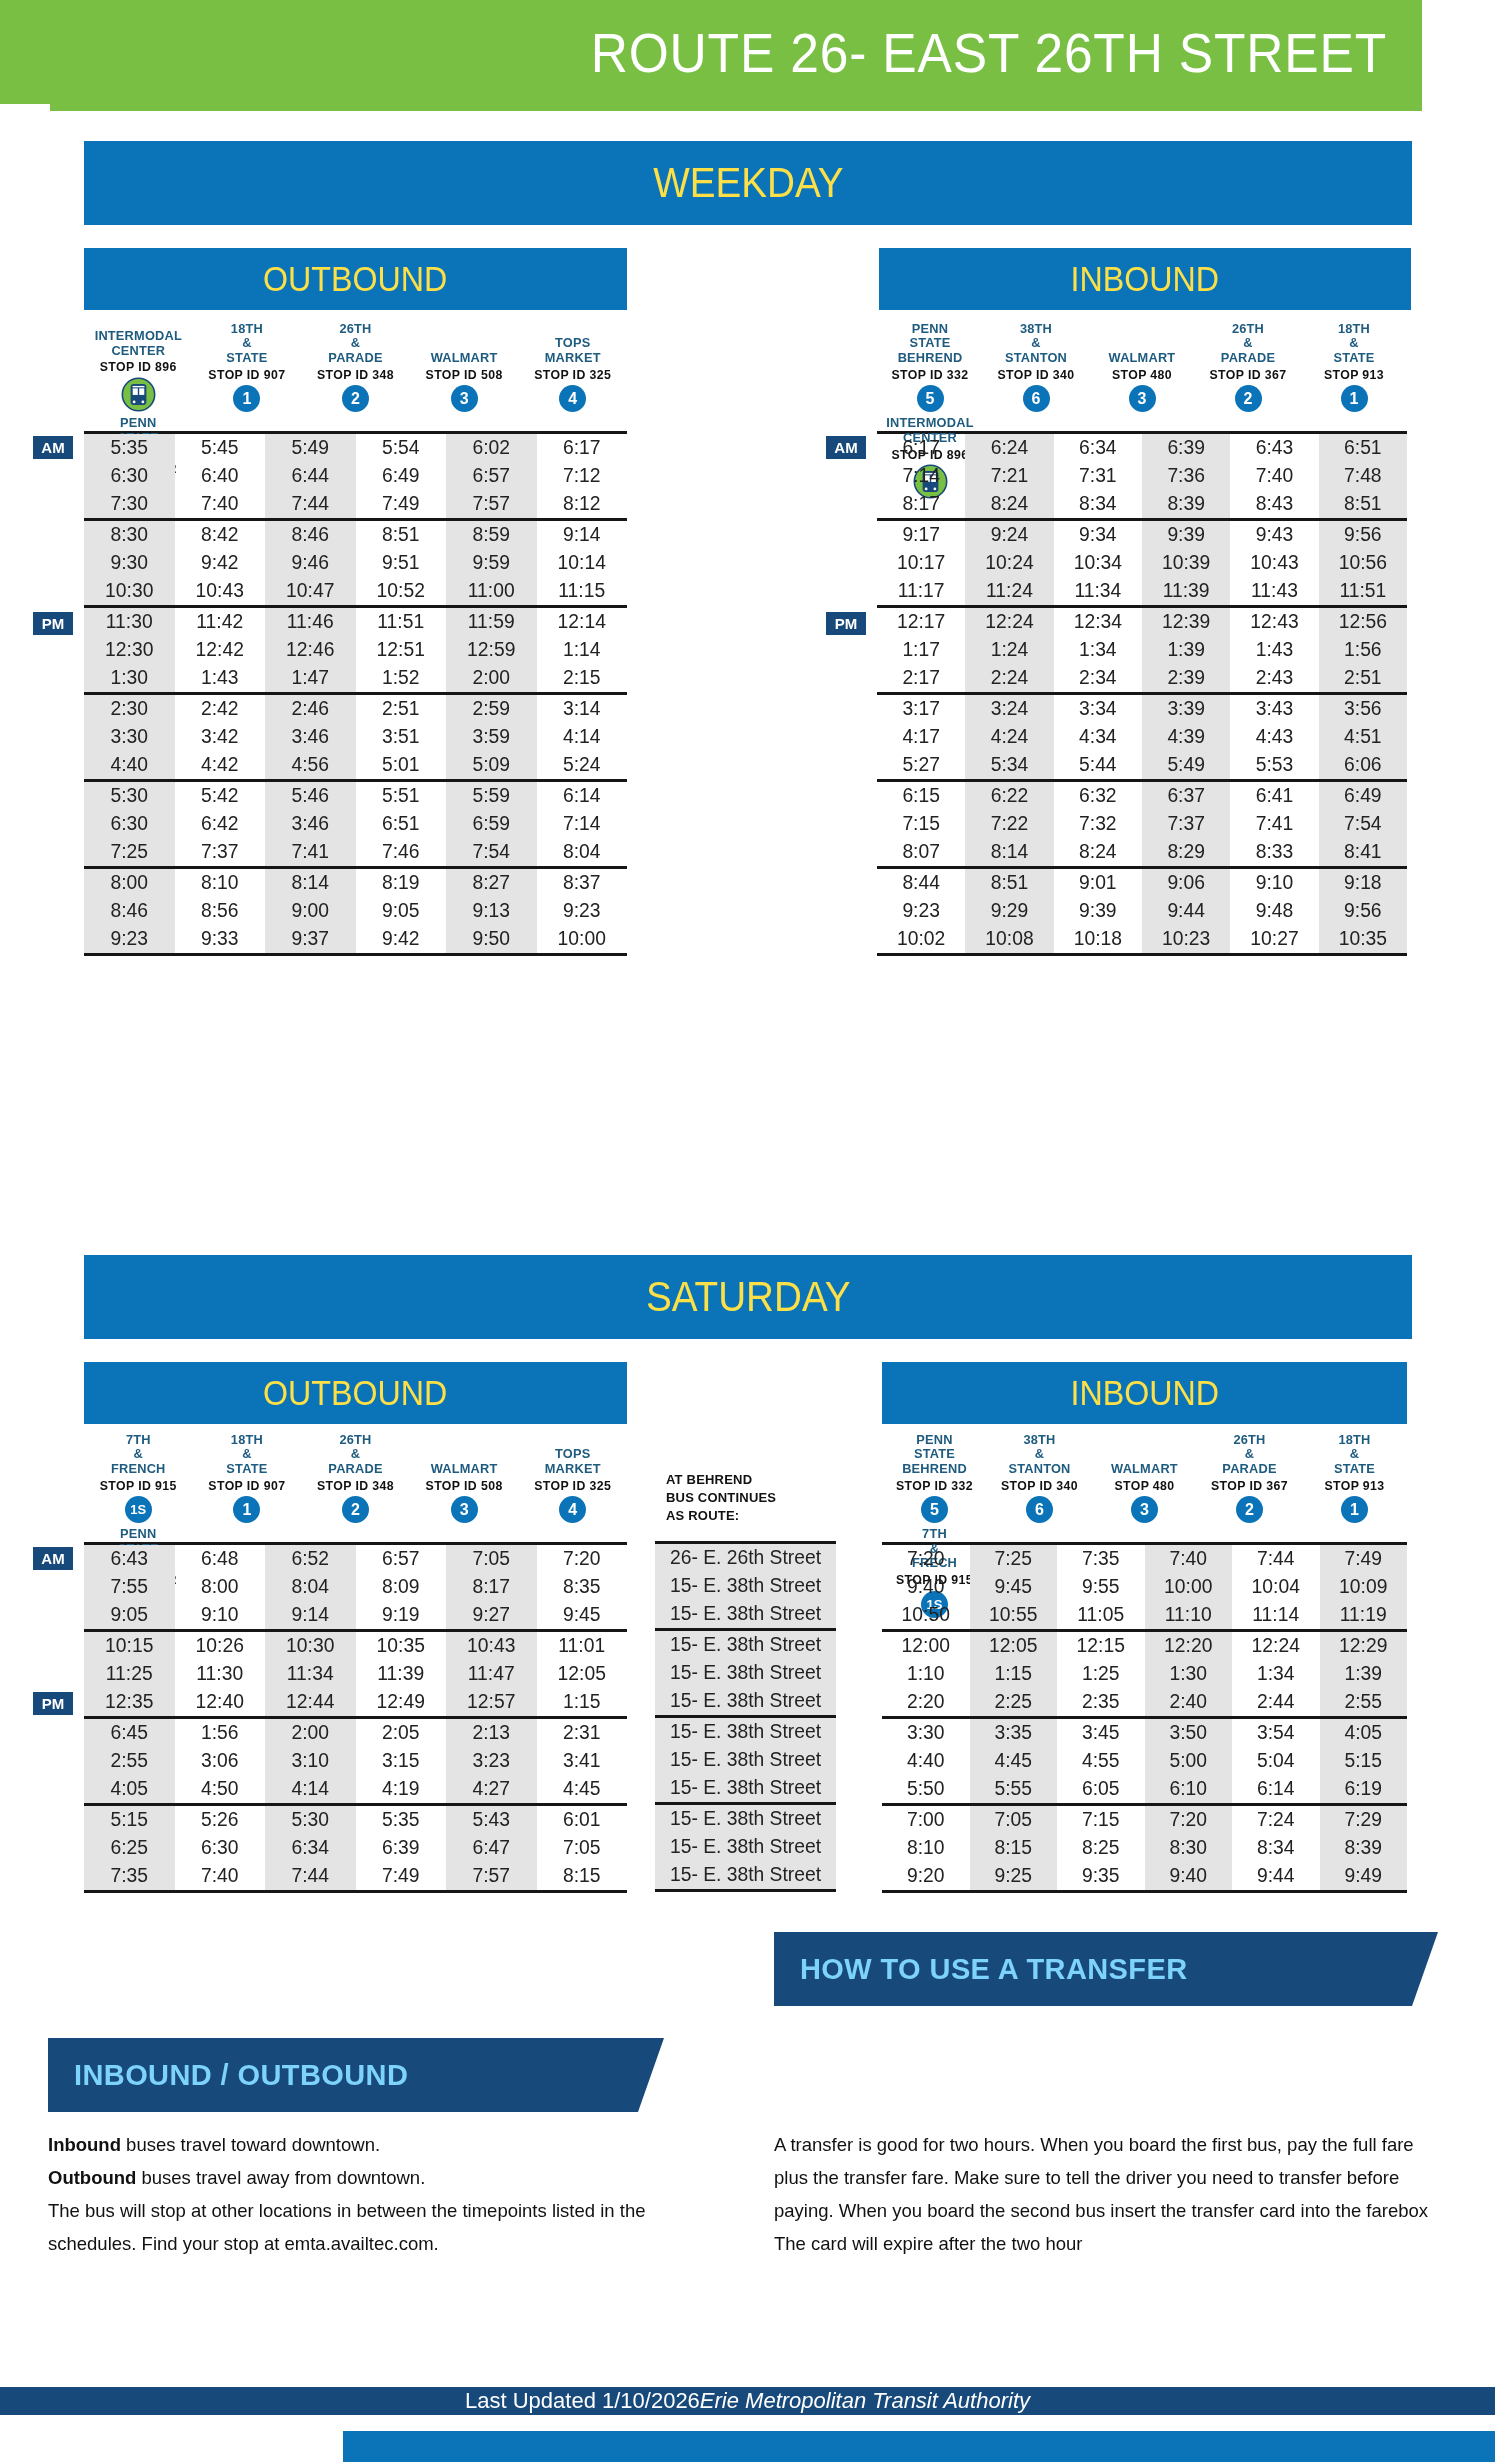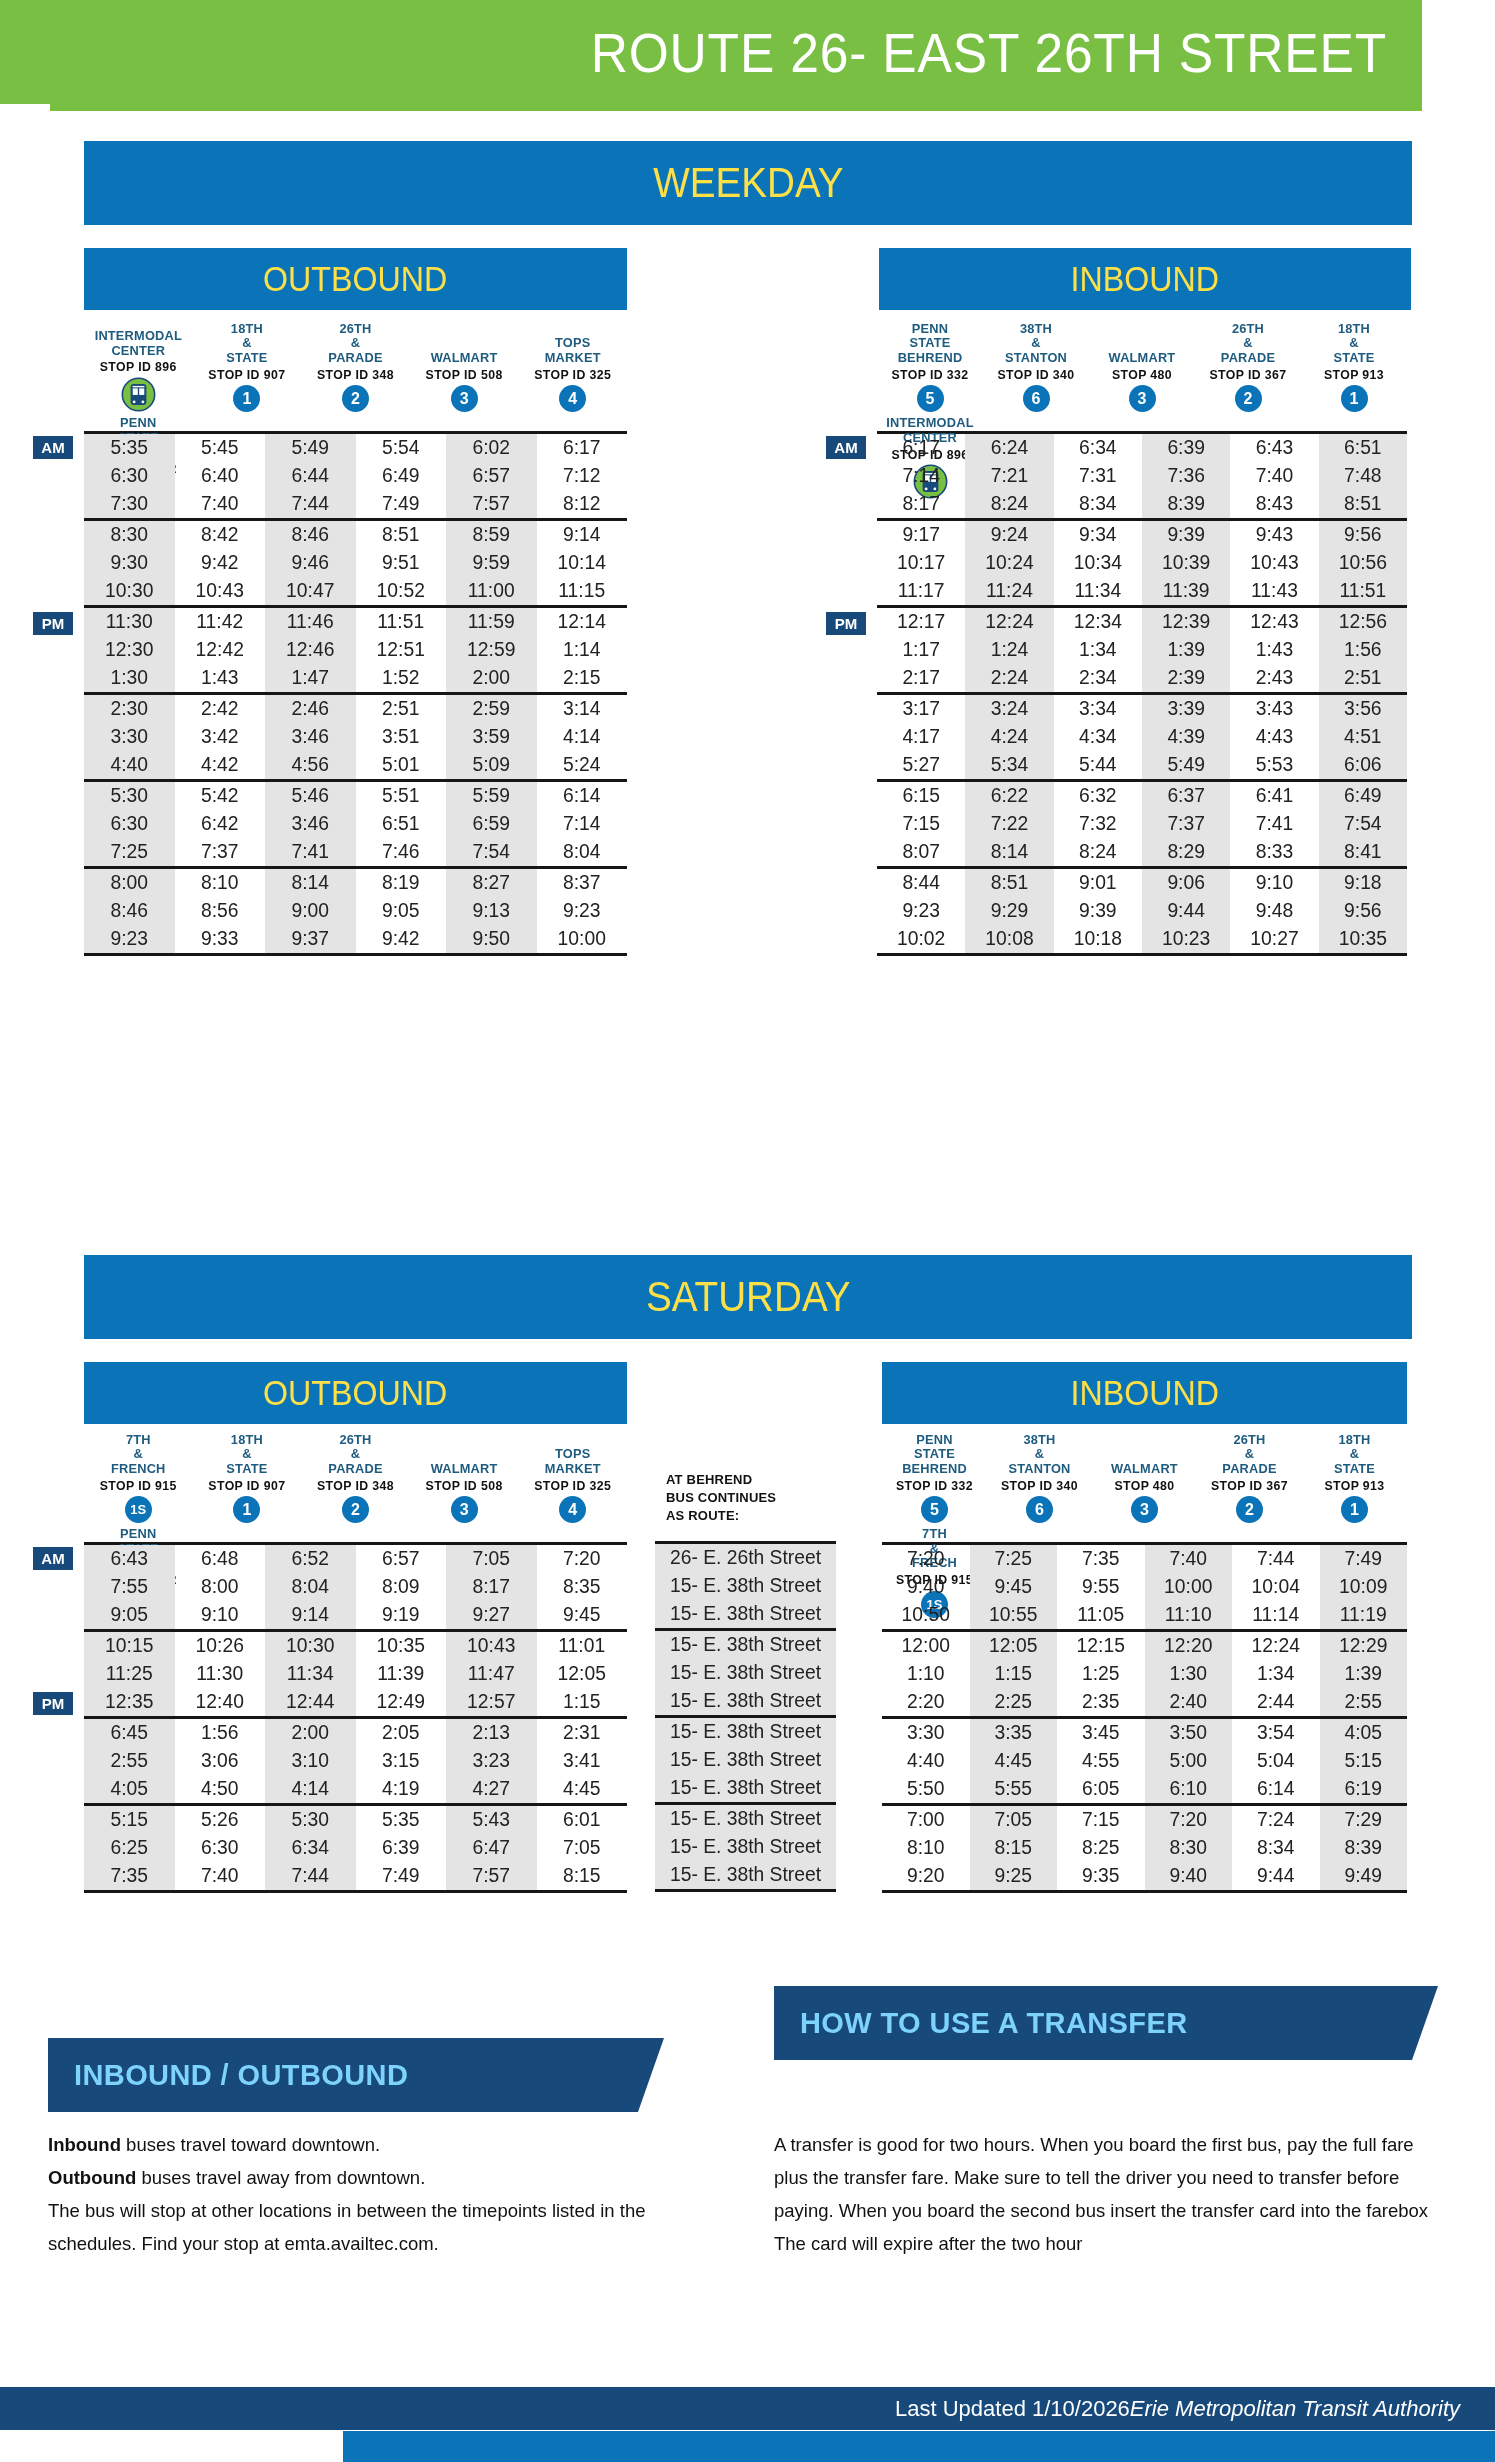--- a/index.html
+++ b/index.html
@@ -49,22 +49,22 @@
     background:var(--rowgray,#e4e4e5);font-size:19.3px;color:#222;}
 
   
   .info-banner{position:absolute;height:74px;background:var(--navy,#17497a);color:#7dd3fc;
     display:flex;align-items:center;padding-left:26px;box-sizing:border-box;
     clip-path:polygon(0 0,100% 0,calc(100% - 26px) 100%,0 100%);}
   .info-banner .t{font-size:29px;font-weight:bold;letter-spacing:0.4px;}
   .info-text{position:absolute;font-size:18.5px;line-height:33px;color:#111;}
 
   
-  .footer-bar{position:absolute;left:0;top:2387px;width:1495px;height:43px;background:var(--navy,#17497a);
-    color:#fff;display:flex;align-items:center;justify-content:flex-end;
+  .footer-bar{position:absolute;left:0;top:2387px;width:1495px;height:28px;background:var(--navy,#17497a);
+    color:#fff;display:flex;align-items:center;justify-content:center;
     padding:6px 35px;box-sizing:border-box;font-size:22px;}
   .footer-right{font-style:italic;}
   .footer-strip{position:absolute;left:343px;top:2431px;width:1152px;height:32px;background:var(--blue,#0b74b8);}
 </style>
 </head>
 <body>
 
 <div id="page">
 
   <div class="route-title">
@@ -847,21 +847,21 @@
 
   <div class="info-banner" style="left:48px;top:2038px;width:616px;">
     <span class="t">INBOUND / OUTBOUND</span>
   </div>
   <div class="info-text" style="left:48px;top:2128px;width:633px;">
     <strong>Inbound</strong><span> buses travel toward downtown.</span><br>
     <strong>Outbound</strong><span> buses travel away from downtown.</span><br>
     <span>The bus will stop at other locations in between the timepoints listed in the schedules. Find your stop at emta.availtec.com.</span>
   </div>
 
-  <div class="info-banner" style="left:774px;top:1986px;width:664px;">
+  <div class="info-banner" style="left:774px;top:1932px;width:664px;">
     <span class="t">HOW TO USE A TRANSFER</span>
   </div>
   <div class="info-text" style="left:774px;top:2128px;width:668px;">
     <span>A transfer is good for two hours. When you board the first bus, pay the full fare plus the transfer fare. Make sure to tell the driver you need to transfer before paying. When you board the second bus insert the transfer card into the farebox The card will expire after the two hour</span>
   </div>
 
   <div class="footer-bar">
     <span class="footer-left">Last Updated 1/10/2026</span>
     <span class="footer-right">Erie Metropolitan Transit Authority</span>
   </div>

